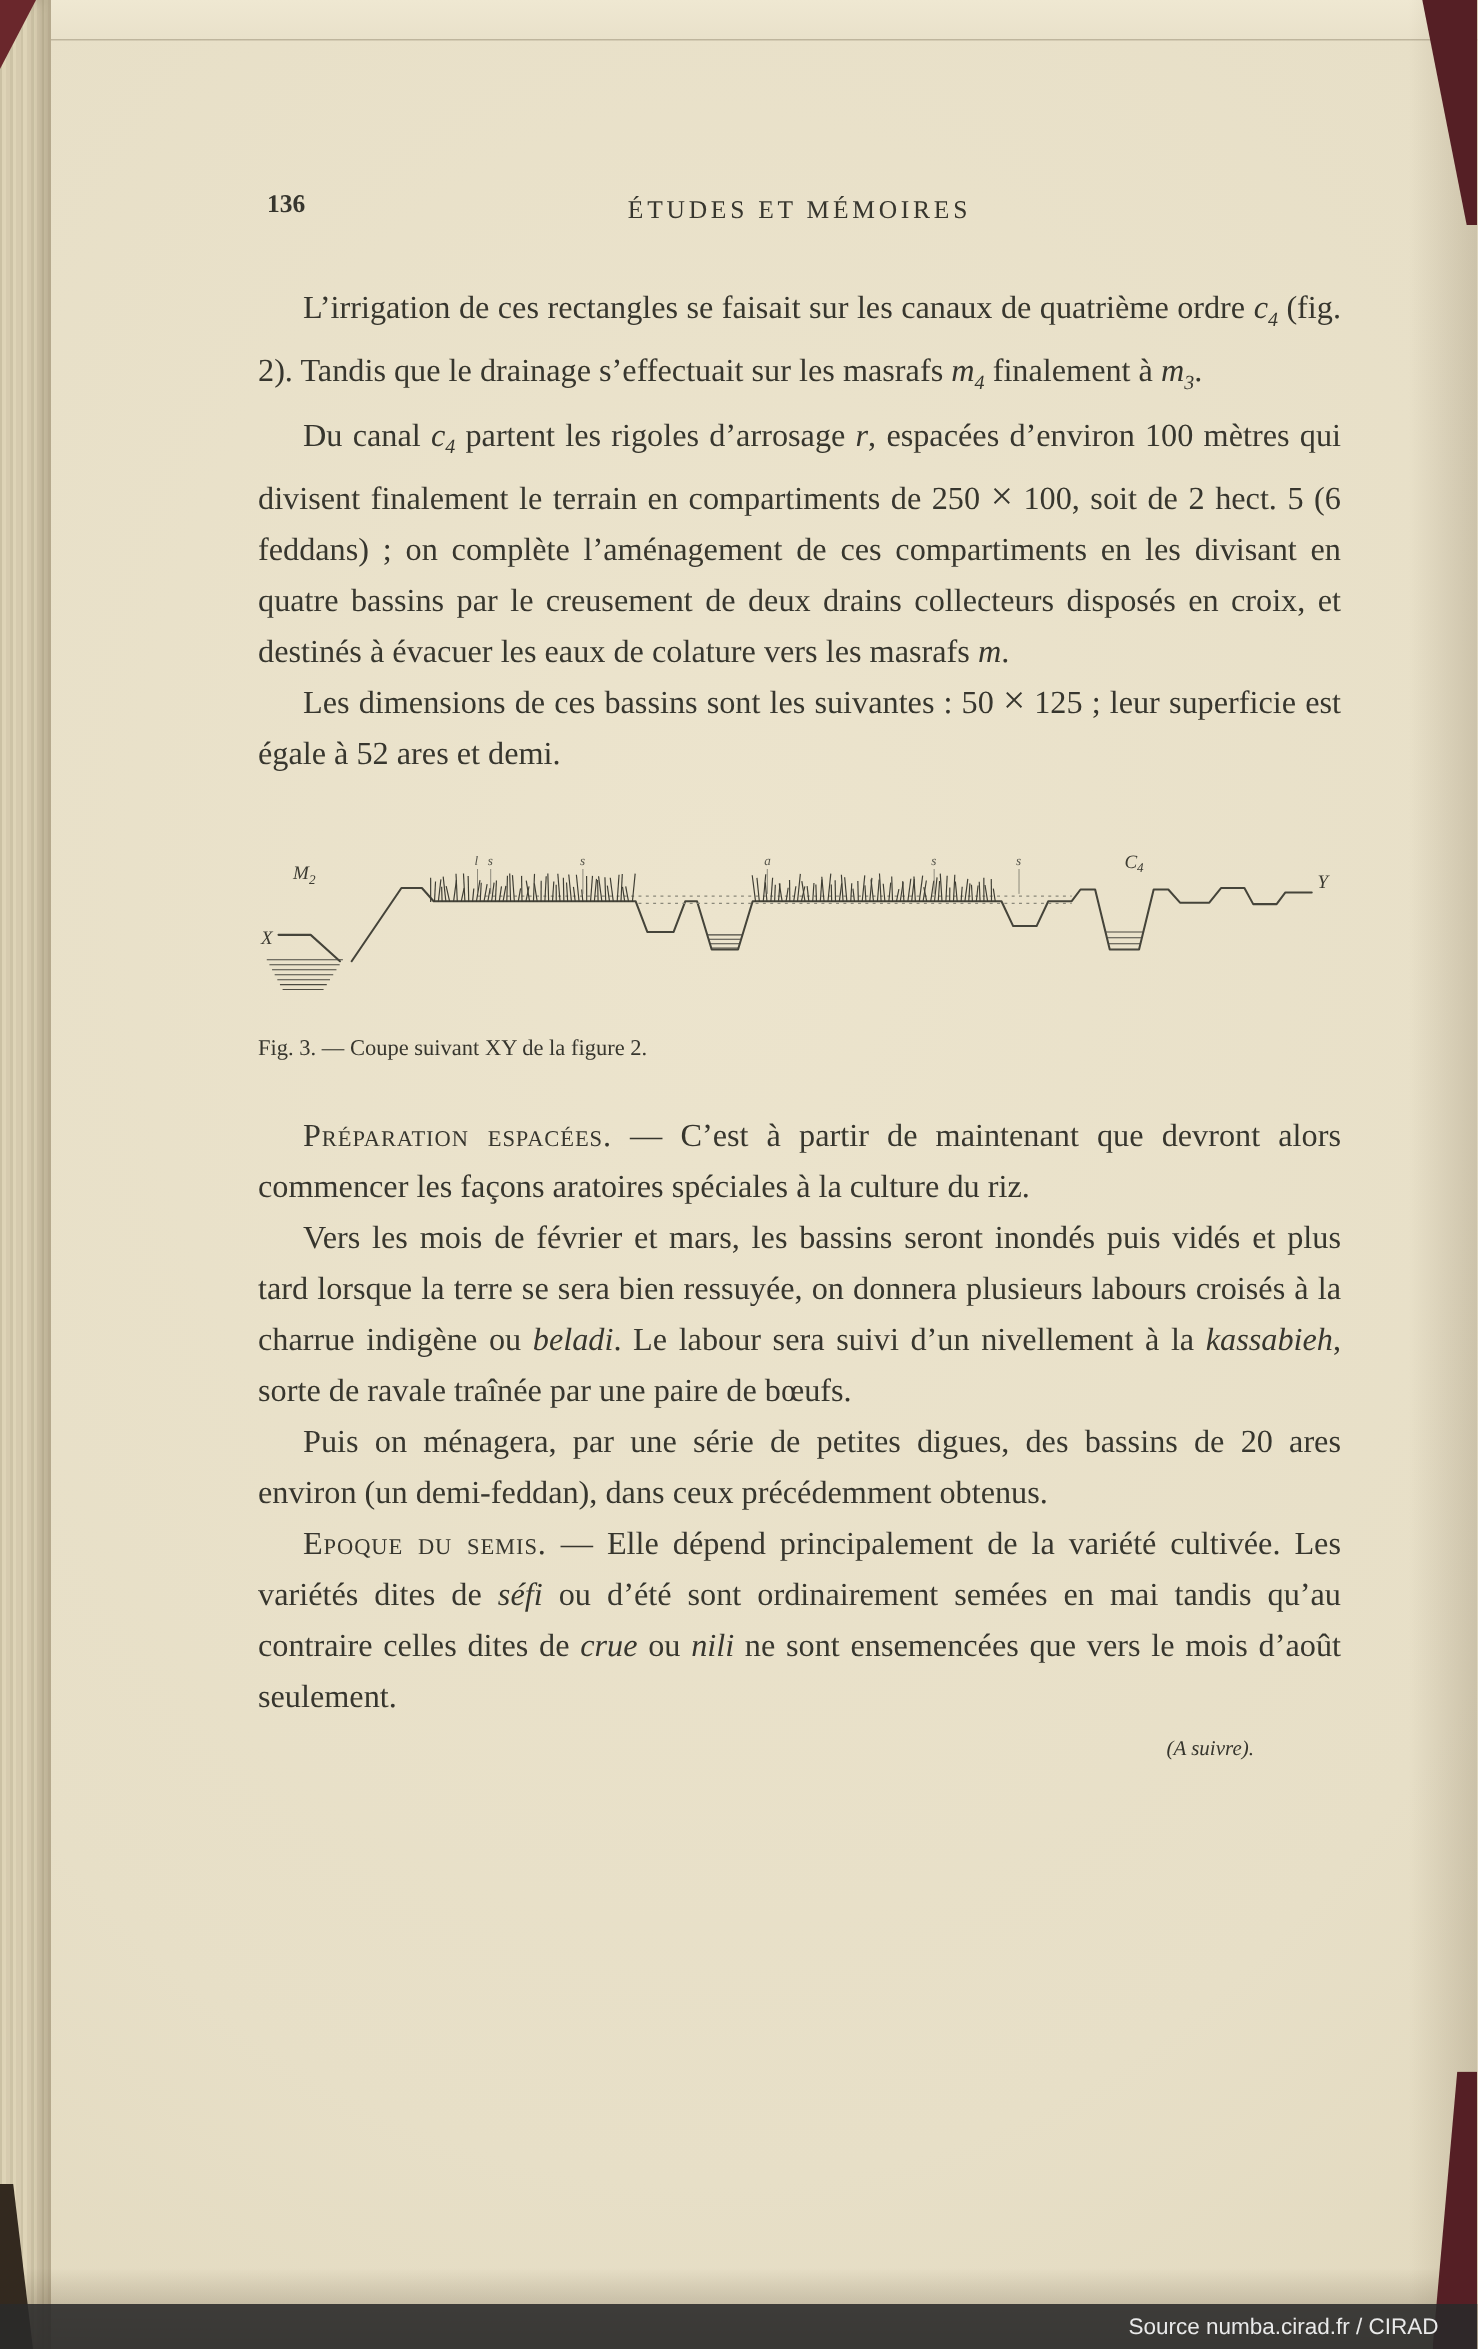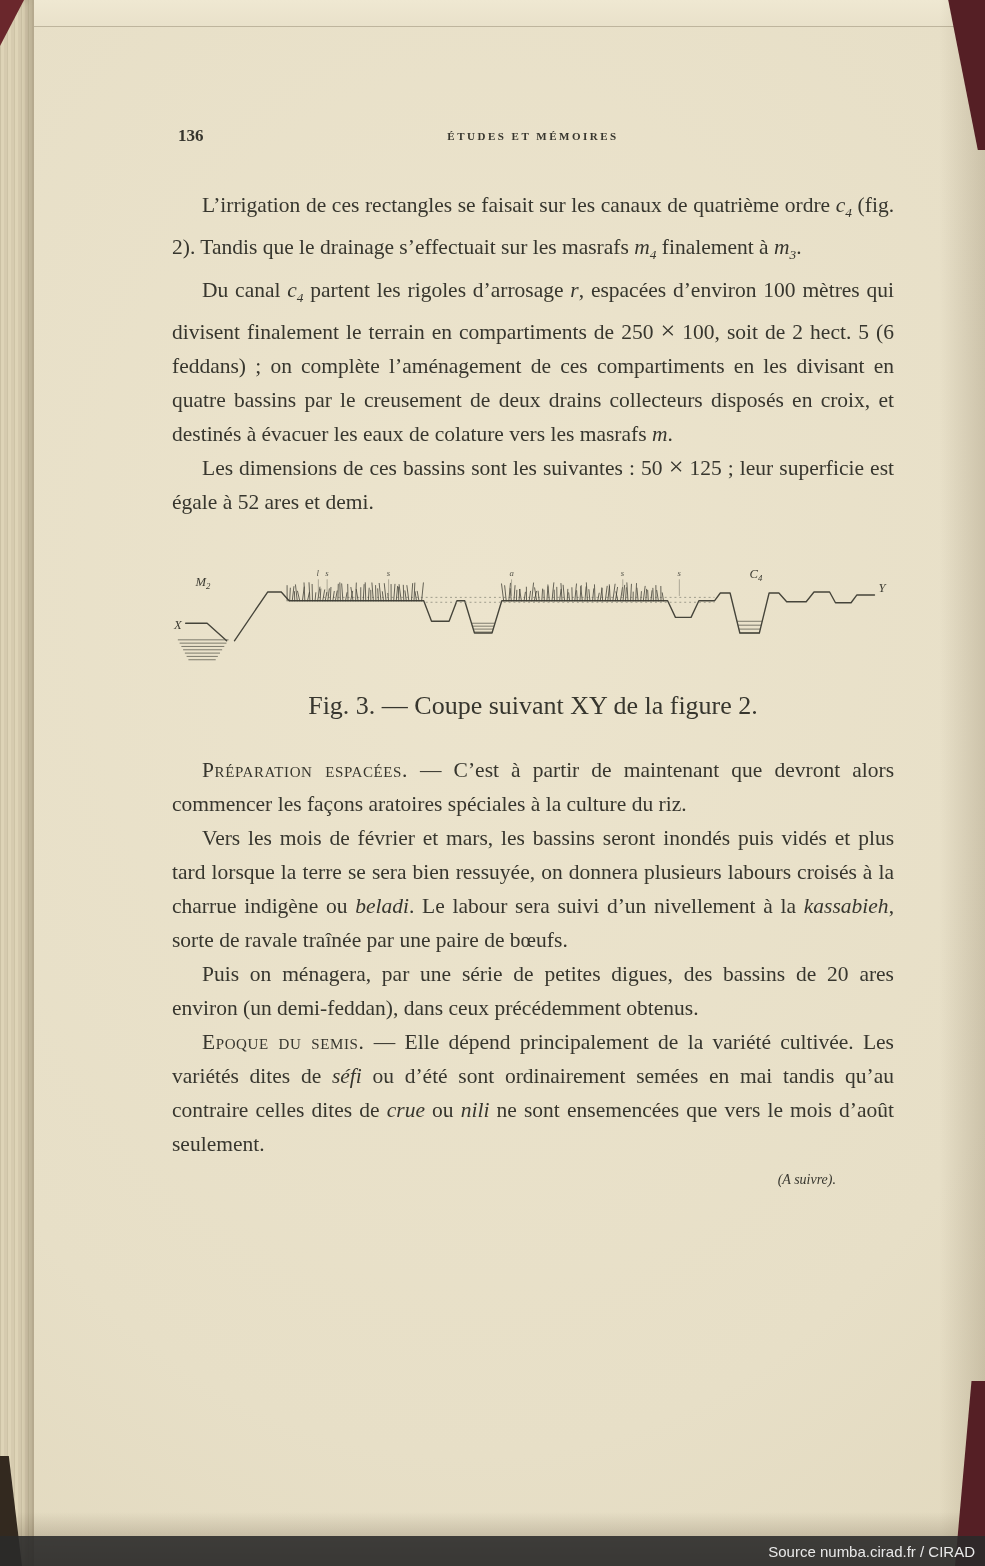--- a/index.html
+++ b/index.html
@@ -23,43 +23,43 @@
   .cover{position:absolute;}
   .cover.tl{left:0;top:0;width:24px;height:46px;background:#6a272c;clip-path:polygon(0 0,100% 0,0 100%);}
   .cover.tr{right:0;top:0;width:40px;height:150px;background:#551f25;clip-path:polygon(8% 0,100% 0,100% 100%,82% 100%);}
   .cover.br{right:0;bottom:0;width:30px;height:185px;background:#551f25;clip-path:polygon(55% 0,100% 0,100% 100%,0 100%);}
   .cover.bl{left:0;bottom:0;width:22px;height:110px;background:#33291f;clip-path:polygon(0 0,40% 0,100% 100%,0 100%);}
 
   .content{position:absolute;left:172px;top:126px;width:722px;}
   .pg-header{position:relative;height:32px;margin-bottom:30px;}
   .pg-num{position:absolute;left:6px;top:0;font-weight:bold;font-size:17px;}
   .pg-title{position:absolute;left:0;right:0;top:4px;text-align:center;
-    font-size:11px;letter-spacing:2.5px;font-weight:700;}
+    font-size:17px;letter-spacing:2.5px;font-weight:400;}
 
   p.para{margin:0;text-align:justify;text-indent:30px;font-size:21.5px;line-height:34px;}
   p.para.mt2{}
   .it{font-style:italic;}
   .sb{font-size:0.62em;vertical-align:sub;}
   .sc{font-variant:small-caps;letter-spacing:0.6px;}
   .mx{font-size:1.22em;line-height:0;}
 
   .figure-block{margin:28px 0 32px;}
   .fig-svg{display:block;margin:0 auto;}
-  .fig-caption{text-align:center;font-size:26px;margin-top:12px;}
+  .fig-caption{font-size:15px;margin-top:12px;}
   .fig-label{font:italic 13px "Liberation Serif",serif;fill:#3c3b32;}
   .fl-sub{font-size:9px;}
   .tick-label{font:italic 9px "Liberation Serif",serif;fill:#55544a;}
 
   .closing{text-align:right;padding-right:58px;font-size:14px;line-height:34px;margin-top:2px;}
 
   .footer-bar{position:absolute;left:0;right:0;bottom:0;height:30px;
     background:rgba(42,42,42,.88);color:#e9e9e9;
     font:15px "Liberation Sans", sans-serif;
     display:flex;align-items:center;justify-content:flex-end;
-    padding-right:10px;box-sizing:border-box;}
+    padding-right:26px;box-sizing:border-box;}
 </style>
 </head>
 <body>
 
 <div class="paper"></div>
 <div class="top-edge"></div>
 <div class="edge-left"></div>
 <div class="edge-right"></div>
 <div class="bottom-shadow"></div>
 <div class="cover tl"></div>

